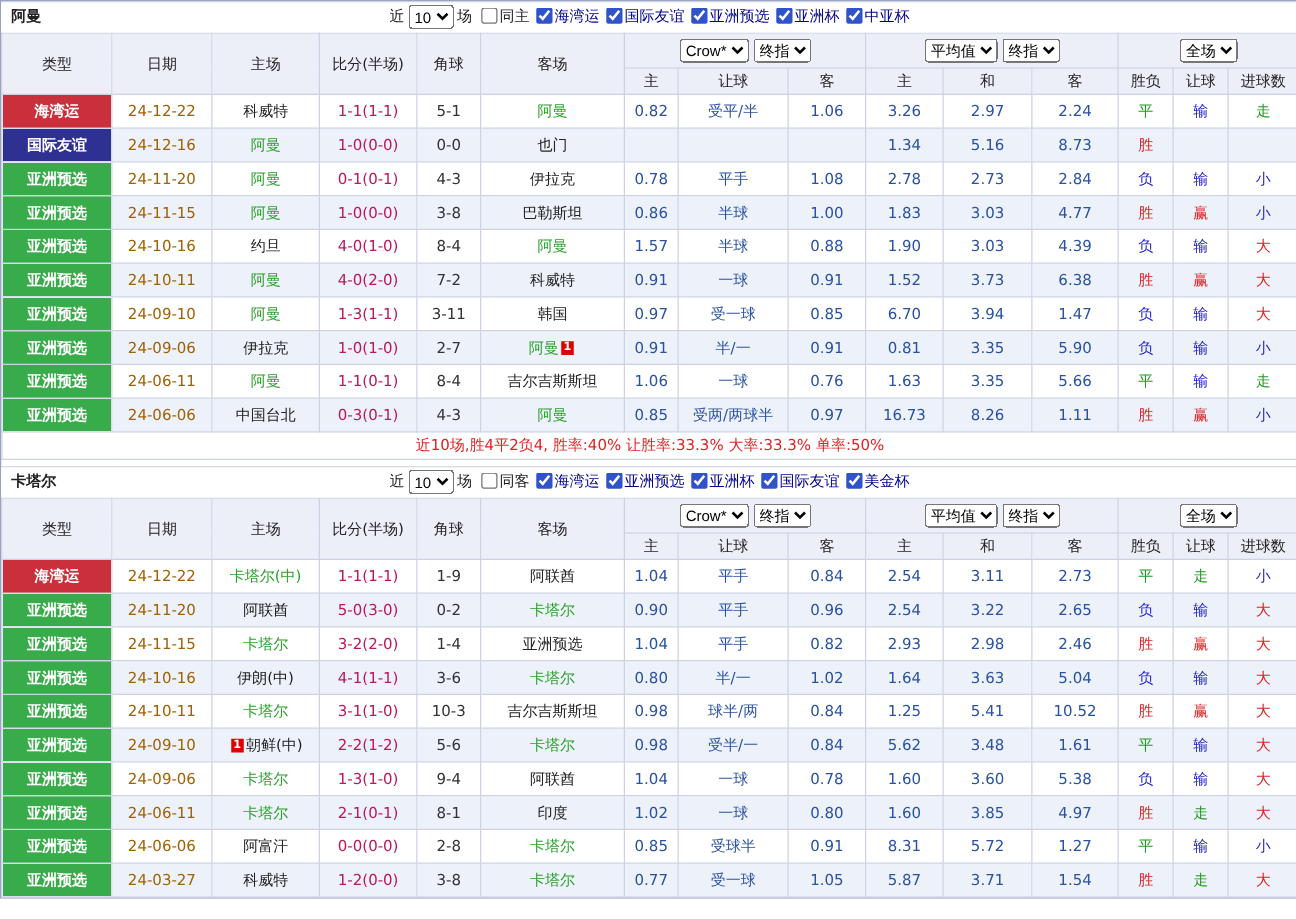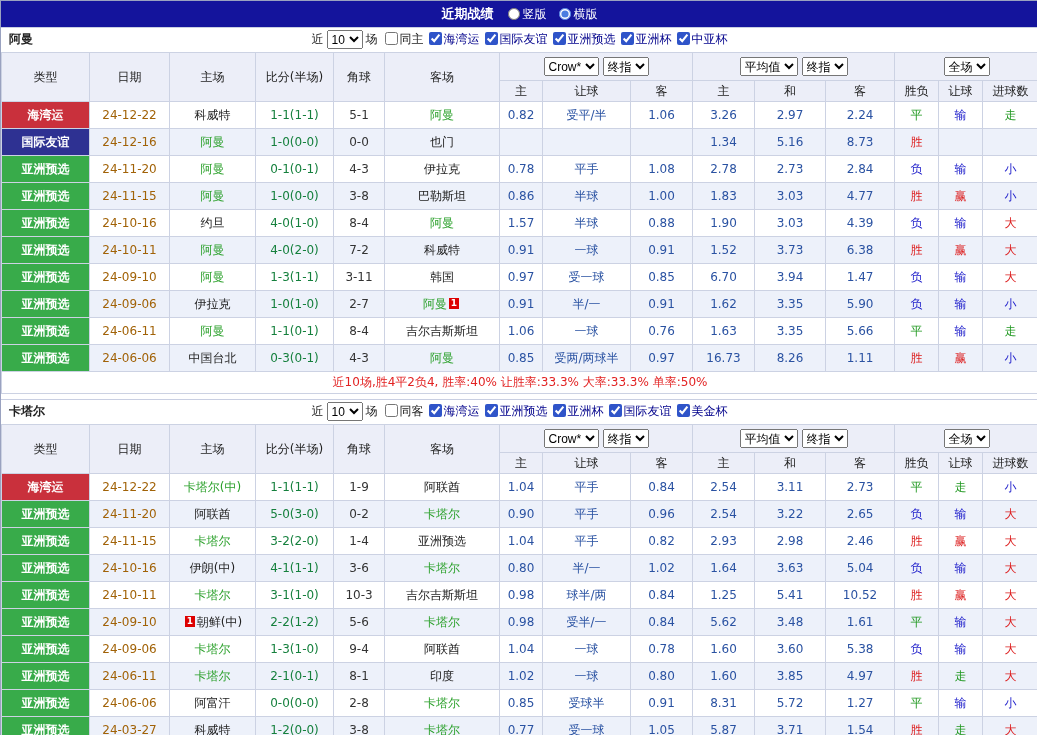--- a/index.html
+++ b/index.html
@@ -25,43 +25,36 @@
   .hr1 th{height:27px}
   .hr2 th{height:20px}
   thead select{height:19px;font-size:12px;margin:0 2px}
   tbody td{height:26px}
   tbody tr:nth-child(even){background:#edf1fa}
   td.type{color:#fff;font-weight:bold;cursor:pointer}
   td.type.gulf{background:#c9303c}
   td.type.friendly{background:#2e3192}
   td.type.asian{background:#38ab4a}
   td.date{color:#a16207}
-  td.score{color:#15803d;cursor:pointer}
+  td.score{color:#be185d;cursor:pointer}
   td.corners{color:#333}
   td.teamcell{cursor:pointer;color:#222}
   .team-g{color:#2aa02a}
   td.odds{color:#2a52a2}
   .c-r{color:#dd2222}
   .c-g{color:#229922}
   .c-b{color:#2222cc}
   .c-n{color:#222}
   .redcard{display:inline-block;background:#d00;color:#fff;font-size:9px;line-height:11px;min-width:8px;padding:0 1px;margin:0 2px;vertical-align:2px;font-weight:bold}
   tfoot td.summary{height:21px;color:#e22222;background:#fff}
 </style>
 </head>
 <body>
 
 <div class="page">
-  <div class="title-bar">
-    <span class="t">近期战绩</span>
-    <span class="vtoggle">
-        <label class="vopt"><input type="radio" name="view" style="">竖版</label>
-        <label class="vopt"><input type="radio" name="view" checked="" style="">横版</label>
-      </span>
-  </div>
   <div>
       <div class="section">
         <div class="filter-row"><span class="team-name">阿曼</span><span class="filters"><span>近</span><select><option>10</option></select><span>场</span><label class="chk"><input type="checkbox" style="">同主</label><label class="chk comp"><input type="checkbox" checked="" style="">海湾运</label><label class="chk comp"><input type="checkbox" checked="" style="">国际友谊</label><label class="chk comp"><input type="checkbox" checked="" style="">亚洲预选</label><label class="chk comp"><input type="checkbox" checked="" style="">亚洲杯</label><label class="chk comp"><input type="checkbox" checked="" style="">中亚杯</label></span></div>
         <table>
           <colgroup>
             <col style="width:88px">
             <col style="width:80px">
             <col style="width:86px">
             <col style="width:78px">
             <col style="width:51px">
@@ -223,21 +216,21 @@
             <tr>
               <td class="type asian">亚洲预选</td>
               <td class="date">24-09-06</td>
               <td class="teamcell"><span class="">伊拉克</span></td>
               <td class="score">1-0(1-0)</td>
               <td class="corners">2-7</td>
               <td class="teamcell"><span class="team-g">阿曼</span><span class="redcard">1</span></td>
               <td class="odds">0.91</td>
               <td class="odds">半/一</td>
               <td class="odds">0.91</td>
-              <td class="odds">1.62</td>
+              <td class="odds">0.81</td>
               <td class="odds">3.35</td>
               <td class="odds">5.90</td>
               <td class="c-b">负</td>
               <td class="c-b">输</td>
               <td class="c-b">小</td>
             </tr>
             <tr>
               <td class="type asian">亚洲预选</td>
               <td class="date">24-06-11</td>
               <td class="teamcell"><span class="team-g">阿曼</span></td>

